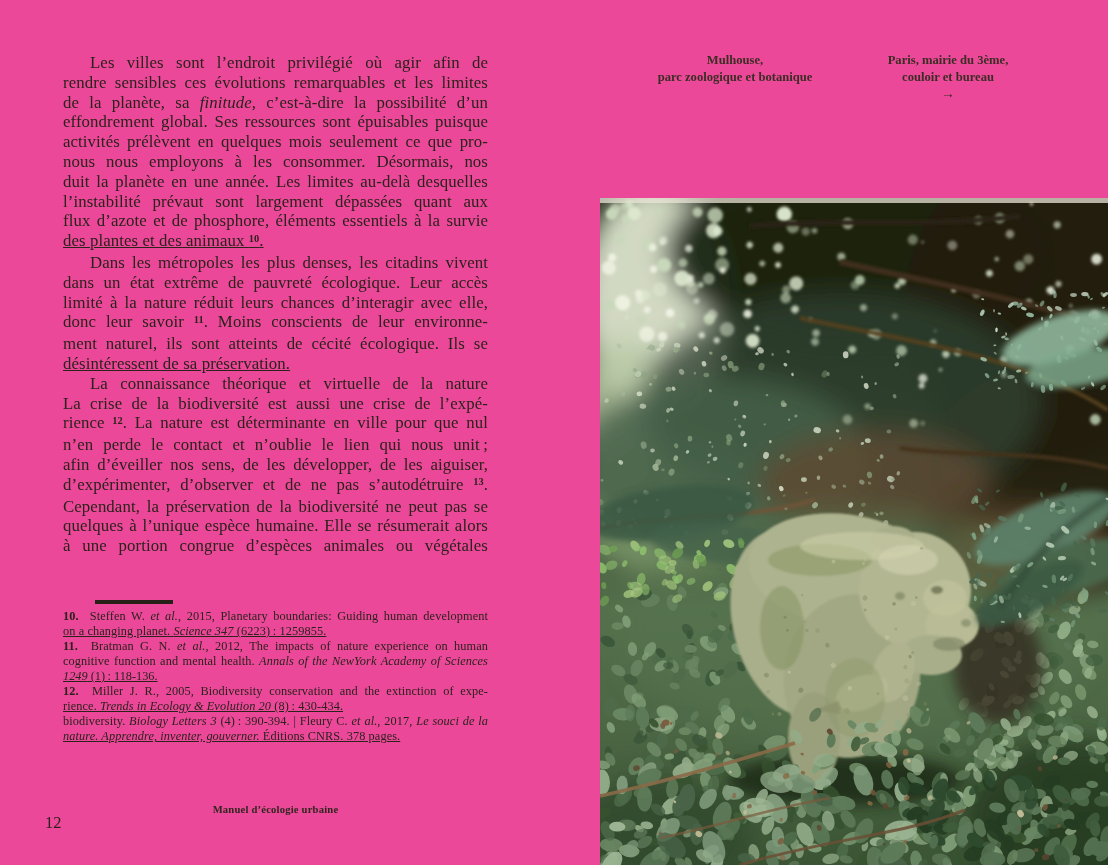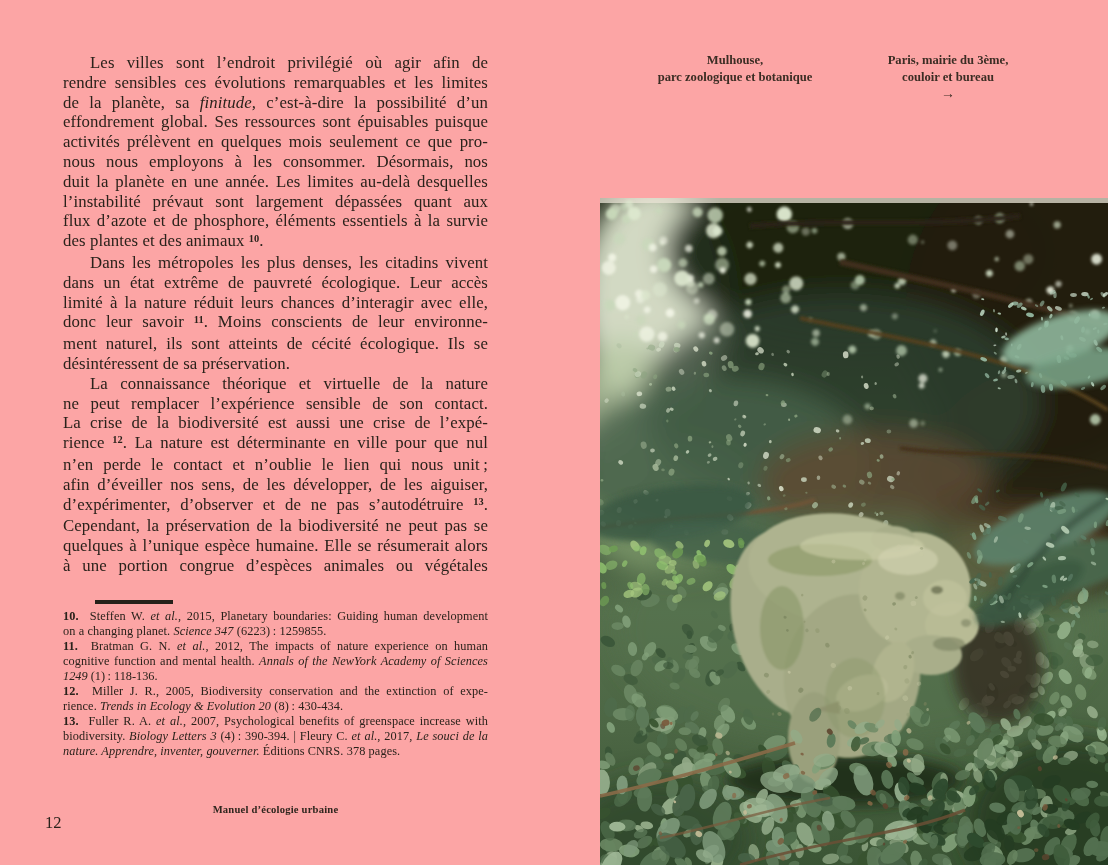--- a/index.html
+++ b/index.html
@@ -1,24 +1,24 @@
 <!DOCTYPE html>
 <html lang="fr"><head>
 <meta charset="utf-8">
 <style>
   html,body{margin:0;padding:0;background:#ffffff;}
   body{width:1108px;height:865px;overflow:hidden;position:relative;
        font-family:"Liberation Serif","DejaVu Serif",serif;color:#2a221b;}
-  .spread{position:absolute;inset:0;background:#fca5a5;}
+  .spread{position:absolute;inset:0;background:#ec4899;}
 
   
   .body-text{position:absolute;left:63px;top:53px;width:425px;
              font-size:16.8px;line-height:19.8px;letter-spacing:0.1px;}
   .ln{text-align:justify;text-align-last:justify;-moz-text-align-last:justify;white-space:normal;}
-  .ln.last{text-align-last:left;-moz-text-align-last:left;}
+  .ln.last{text-align-last:left;text-decoration:underline;-moz-text-align-last:left;}
   .ln.indent{text-indent:27px;}
   .body-text sup, .footnotes sup{font-weight:bold;font-size:62%;vertical-align:baseline;
              position:relative;top:-0.45em;letter-spacing:0;}
   .fn-rule{position:absolute;left:95px;top:600px;width:78px;height:3.5px;background:#262019;}
   .footnotes{position:absolute;left:63px;top:609px;width:425px;
              font-size:12.3px;line-height:15px;letter-spacing:0.1px;}
   .folio{position:absolute;left:45px;top:813px;font-size:16.5px;}
   .running-title{position:absolute;left:63px;top:804px;width:425px;text-align:center;
              font-weight:bold;font-size:10.6px;letter-spacing:0.2px;color:#2f261e;}
 
@@ -54,21 +54,20 @@
       <div class="para">
           <div class="ln indent">Dans les métropoles les plus denses, les citadins vivent</div>
           <div class="ln">dans un état extrême de pauvreté écologique. Leur accès</div>
           <div class="ln">limité à la nature réduit leurs chances d’interagir avec elle,</div>
           <div class="ln">donc leur savoir <sup>11</sup>. Moins conscients de leur environne-</div>
           <div class="ln">ment naturel, ils sont atteints de cécité écologique. Ils se</div>
           <div class="ln last">désintéressent de sa préservation.</div>
         </div>
       <div class="para">
           <div class="ln indent">La connaissance théorique et virtuelle de la nature</div>
-          <div class="ln">ne peut remplacer l’expérience sensible de son contact.</div>
           <div class="ln">La crise de la biodiversité est aussi une crise de l’expé-</div>
           <div class="ln">rience <sup>12</sup>. La nature est déterminante en ville pour que nul</div>
           <div class="ln">n’en perde le contact et n’oublie le lien qui nous unit ;</div>
           <div class="ln">afin d’éveiller nos sens, de les développer, de les aiguiser,</div>
           <div class="ln">d’expérimenter, d’observer et de ne pas s’autodétruire <sup>13</sup>.</div>
           <div class="ln">Cependant, la préservation de la biodiversité ne peut pas se</div>
           <div class="ln">quelques à l’unique espèce humaine. Elle se résumerait alors</div>
           <div class="ln">à une portion congrue d’espèces animales ou végétales</div>
         </div>
     </div>
@@ -81,21 +80,20 @@
       <div>
           <div class="ln"><b>11.</b>&nbsp; Bratman G. N. <i>et al.</i>, 2012, The impacts of nature experience on human</div>
           <div class="ln">cognitive function and mental health. <i>Annals of the NewYork Academy of Sciences</i></div>
           <div class="ln last"><i>1249</i> (1) : 118-136.</div>
         </div>
       <div>
           <div class="ln"><b>12.</b>&nbsp; Miller J. R., 2005, Biodiversity conservation and the extinction of expe-</div>
           <div class="ln last">rience. <i>Trends in Ecology &amp; Evolution 20</i> (8) : 430-434.</div>
         </div>
       <div>
-          <div class="ln"><b>13.</b>&nbsp; Fuller R. A. <i>et al.</i>, 2007, Psychological benefits of greenspace increase with</div>
           <div class="ln">biodiversity. <i>Biology Letters 3</i> (4) : 390-394. | Fleury C. <i>et al.</i>, 2017, <i>Le souci de la</i></div>
           <div class="ln last"><i>nature. Apprendre, inventer, gouverner.</i> Éditions CNRS. 378 pages.</div>
         </div>
     </div>
     <div class="folio">12</div>
     <div class="running-title">Manuel d’écologie urbaine</div>
   </div>
 
   <div>
     <div class="caption caption-left">

